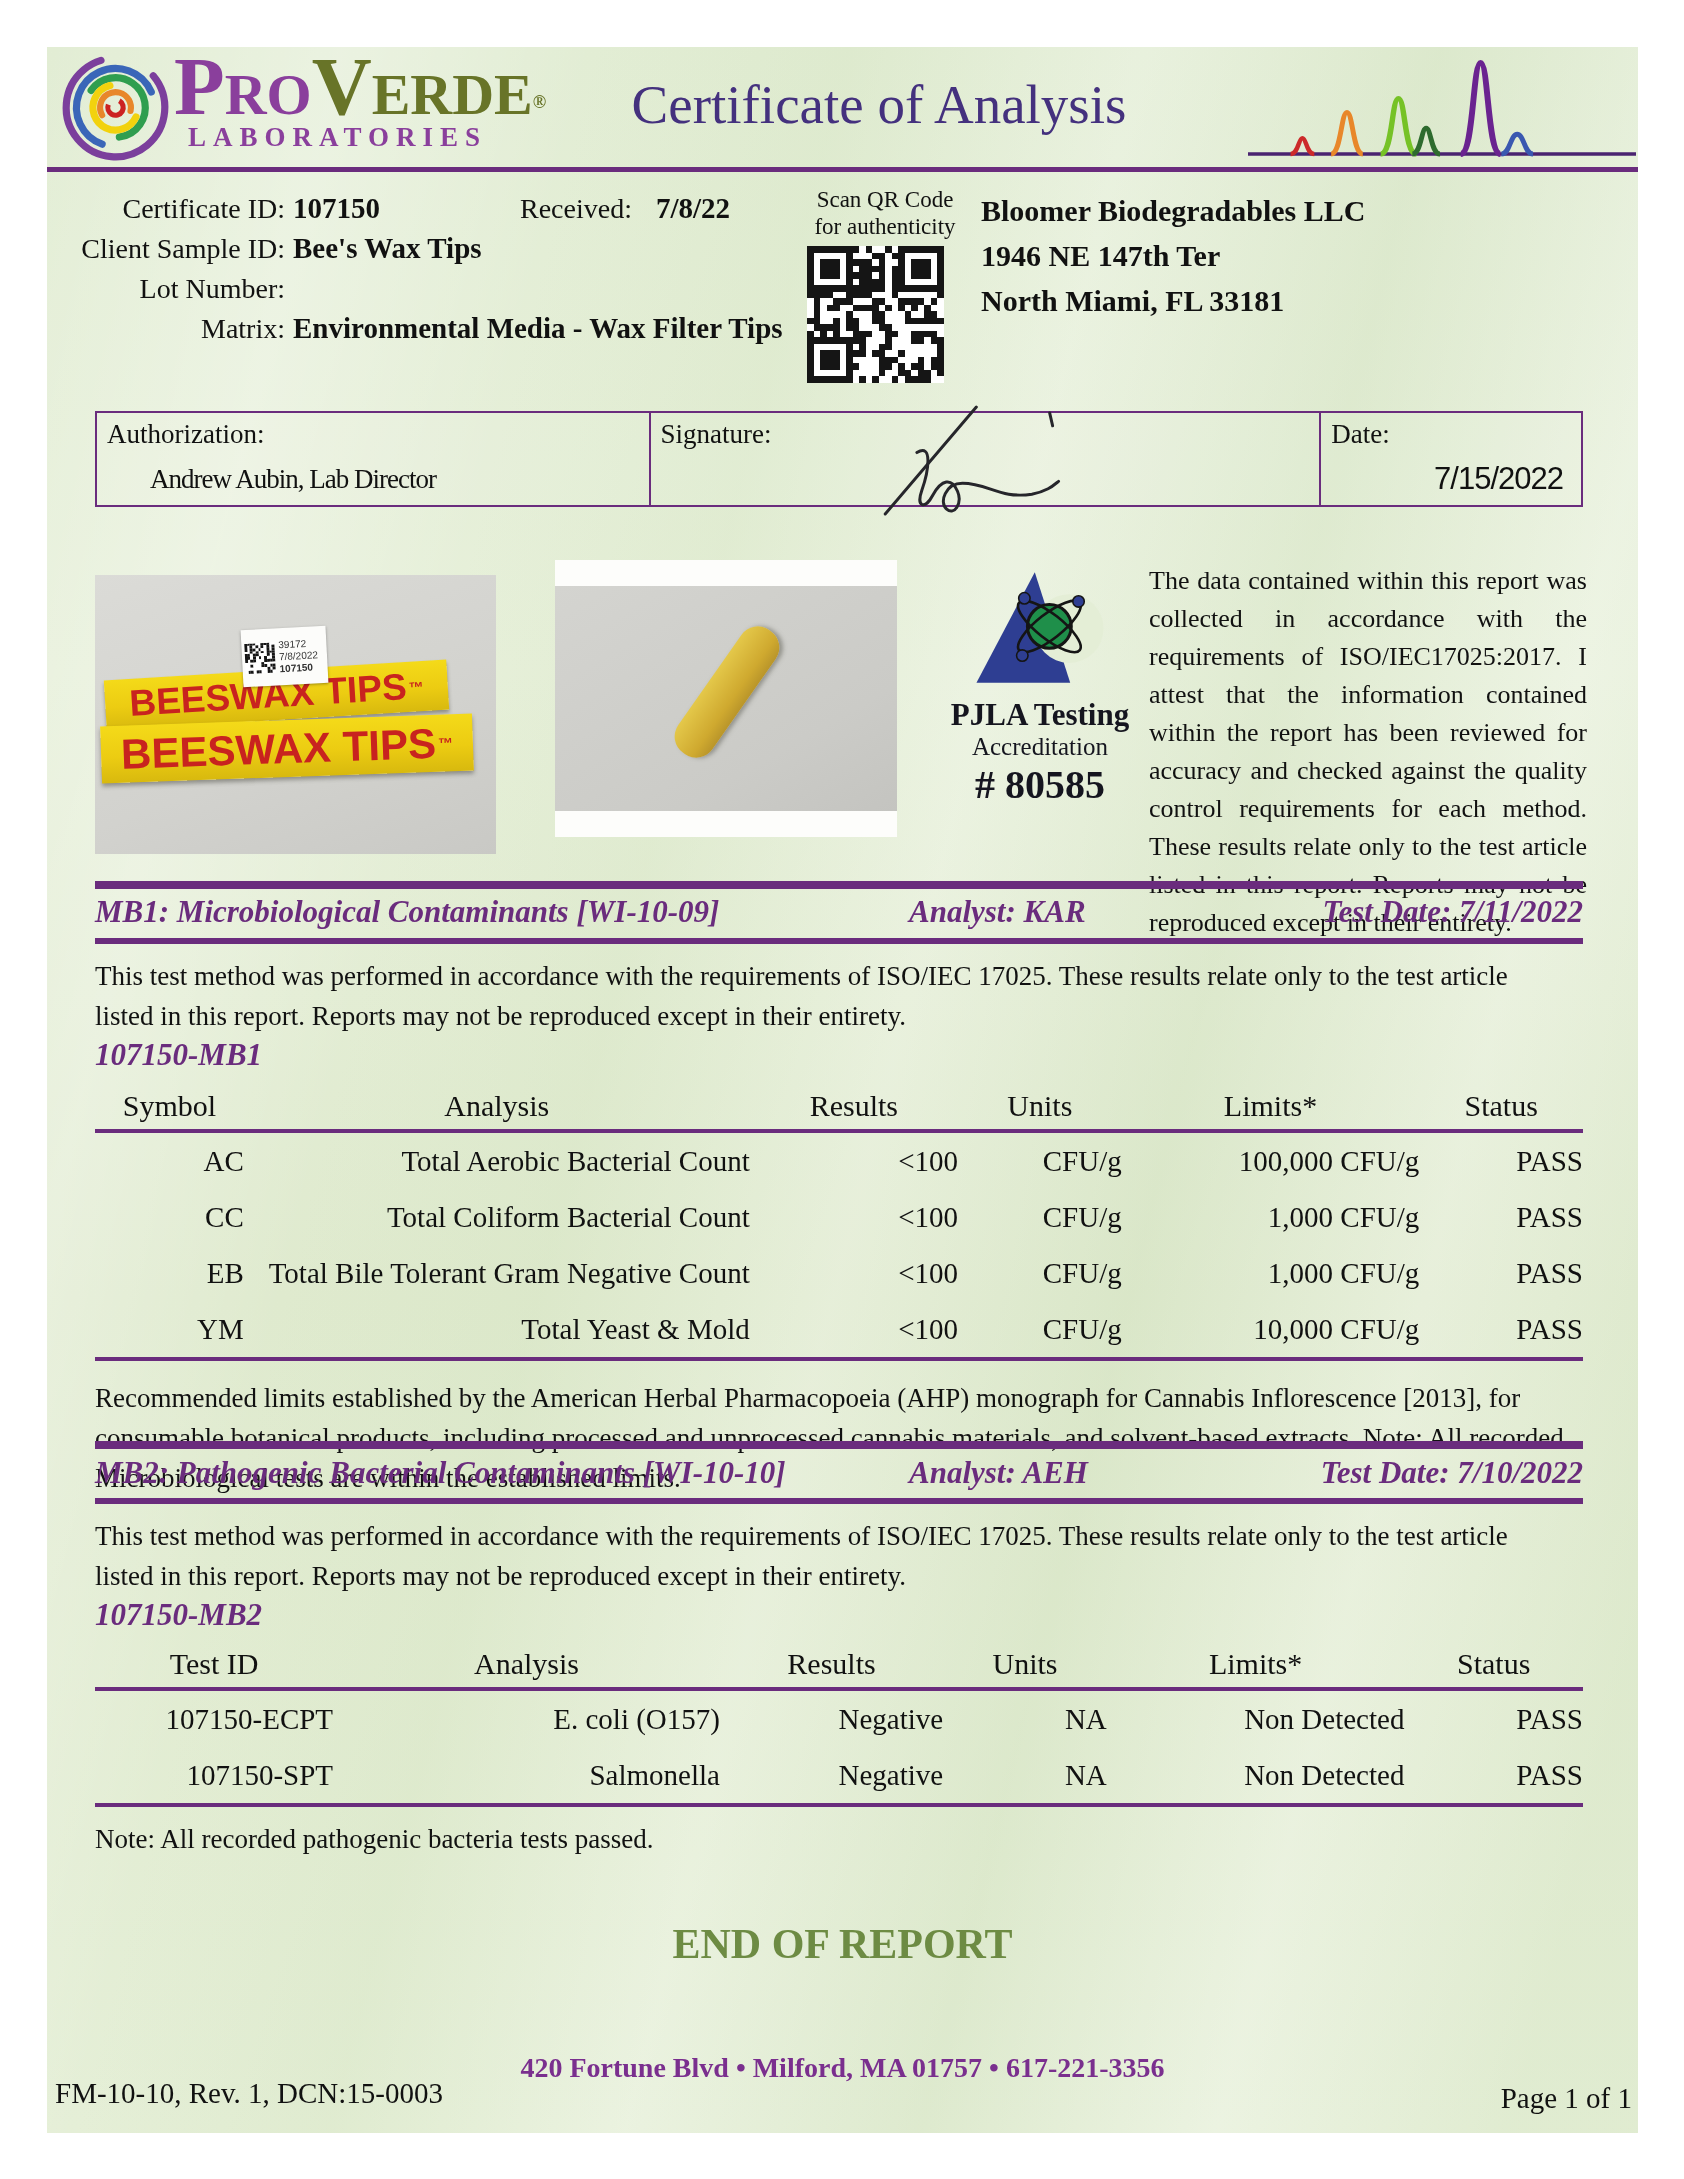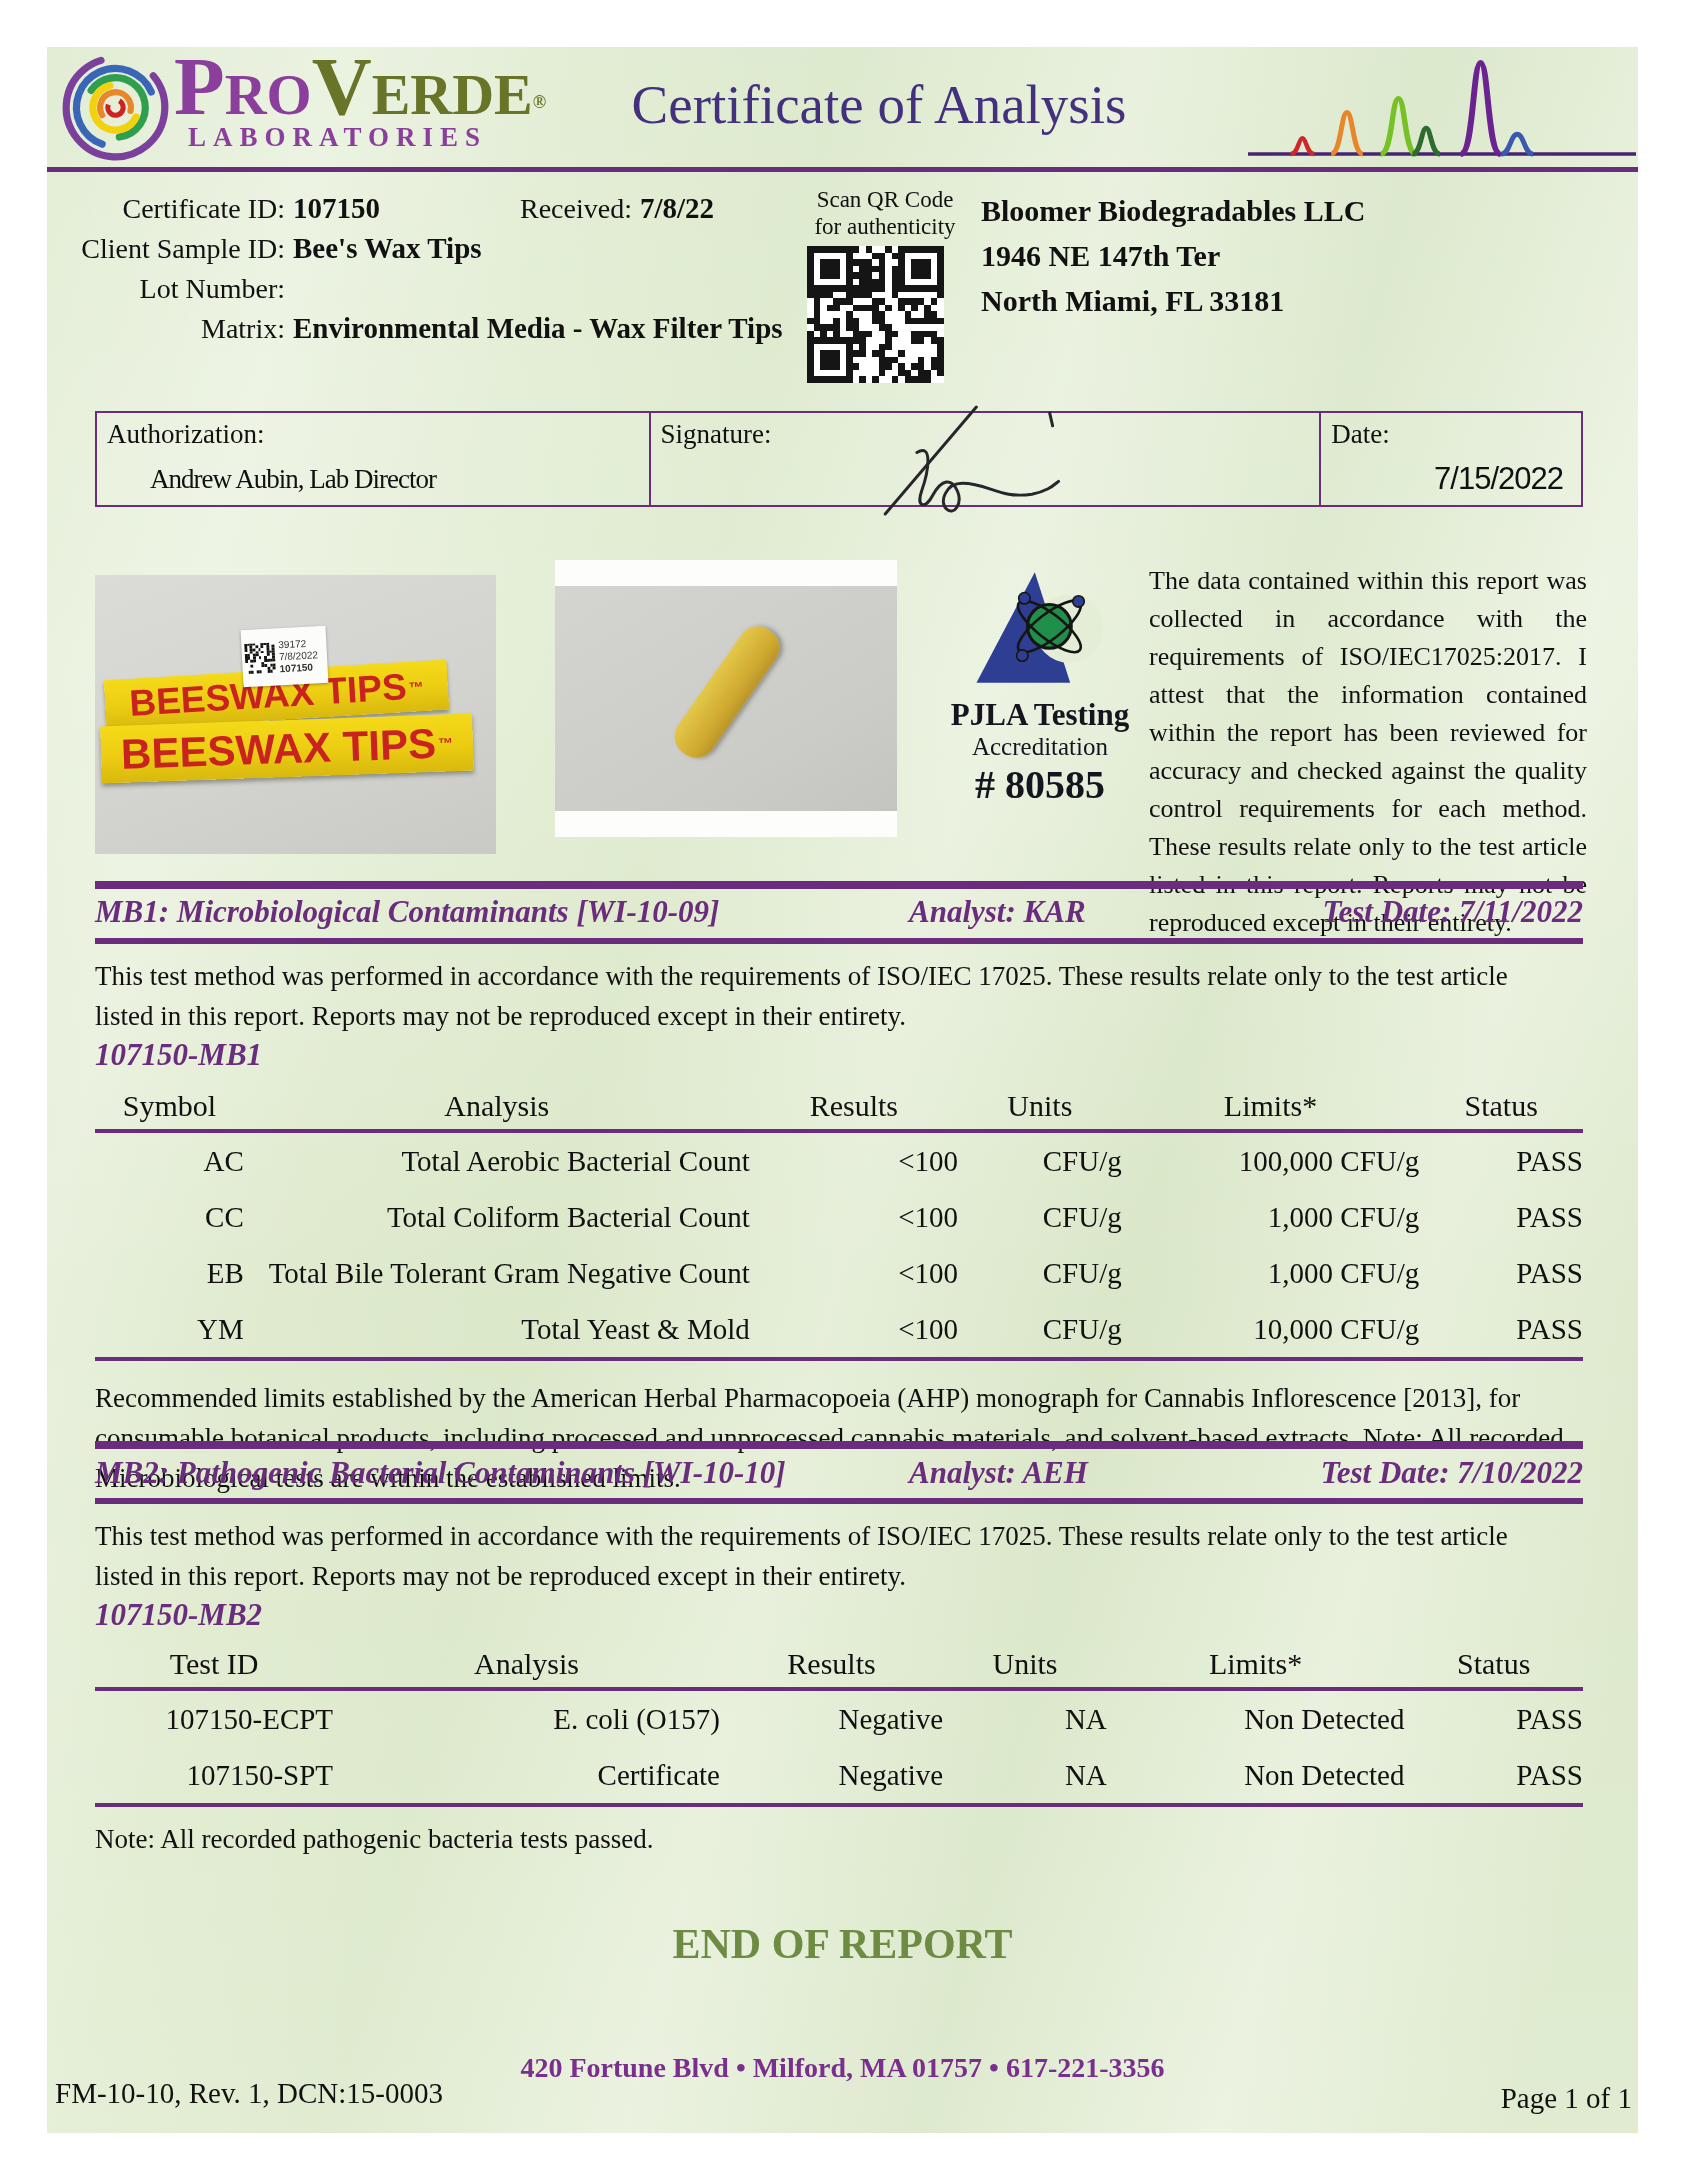--- a/index.html
+++ b/index.html
@@ -23,21 +23,21 @@
   .logo-text .reg{font-size:18px;color:#687428;vertical-align:super;}
   .logo-sub{position:absolute;left:141px;top:75px;font-size:27px;letter-spacing:7px;color:#8a3f9c;font-weight:bold;}
   .coa-title{position:absolute;left:515px;top:26px;width:634px;text-align:center;font-size:55px;color:#44317e;}
   .rule-top{position:absolute;left:0;top:120px;width:100%;height:5px;background:#6a2c7d;}
   
   .info{position:absolute;left:10px;top:145px;font-size:28px;}
   .info-row{height:40px;white-space:nowrap;}
   .info-row .lab{display:inline-block;width:228px;text-align:right;}
   .info-row .val{font-weight:bold;margin-left:8px;font-size:29px;}
   .received{position:absolute;left:473px;top:145px;font-size:28px;white-space:nowrap;}
-  .received .val{font-weight:bold;margin-left:8px;font-size:29px;}
+  .received .val{font-weight:bold;margin-left:24px;font-size:29px;}
   .qr-block{position:absolute;left:754px;top:139px;width:168px;font-size:23px;line-height:27px;}
   .qr-grid{display:grid;width:137px;height:137px;background:#fff;margin:6px 0 0 6px;}
   .qr-grid i{background:#fff;}
   .qr-grid i.b{background:#151515;}
   .client{position:absolute;left:934px;top:141px;font-size:30px;font-weight:bold;line-height:45px;white-space:nowrap;}
   
   .authbox{position:absolute;left:48px;top:364px;width:1488px;height:96px;border:2px solid #6a2c7d;display:flex;box-sizing:border-box;background:rgba(255,255,255,.06);}
   .authbox .cell{position:relative;box-sizing:border-box;padding:6px 10px;font-size:27px;}
   .authbox .c1{width:37.3%;border-right:2px solid #6a2c7d;}
   .authbox .c2{width:45.2%;border-right:2px solid #6a2c7d;}
@@ -853,21 +853,21 @@
           <tr>
             <td>107150-ECPT</td>
             <td>E. coli (O157)</td>
             <td>Negative</td>
             <td>NA</td>
             <td>Non Detected</td>
             <td>PASS</td>
           </tr>
           <tr>
             <td>107150-SPT</td>
-            <td>Certificate</td>
+            <td>Salmonella</td>
             <td>Negative</td>
             <td>NA</td>
             <td>Non Detected</td>
             <td>PASS</td>
           </tr>
         </tbody>
     </table>
     <div class="body-note" style="top:1772px">Note:  All recorded pathogenic bacteria tests passed.</div>
   </div>
 

